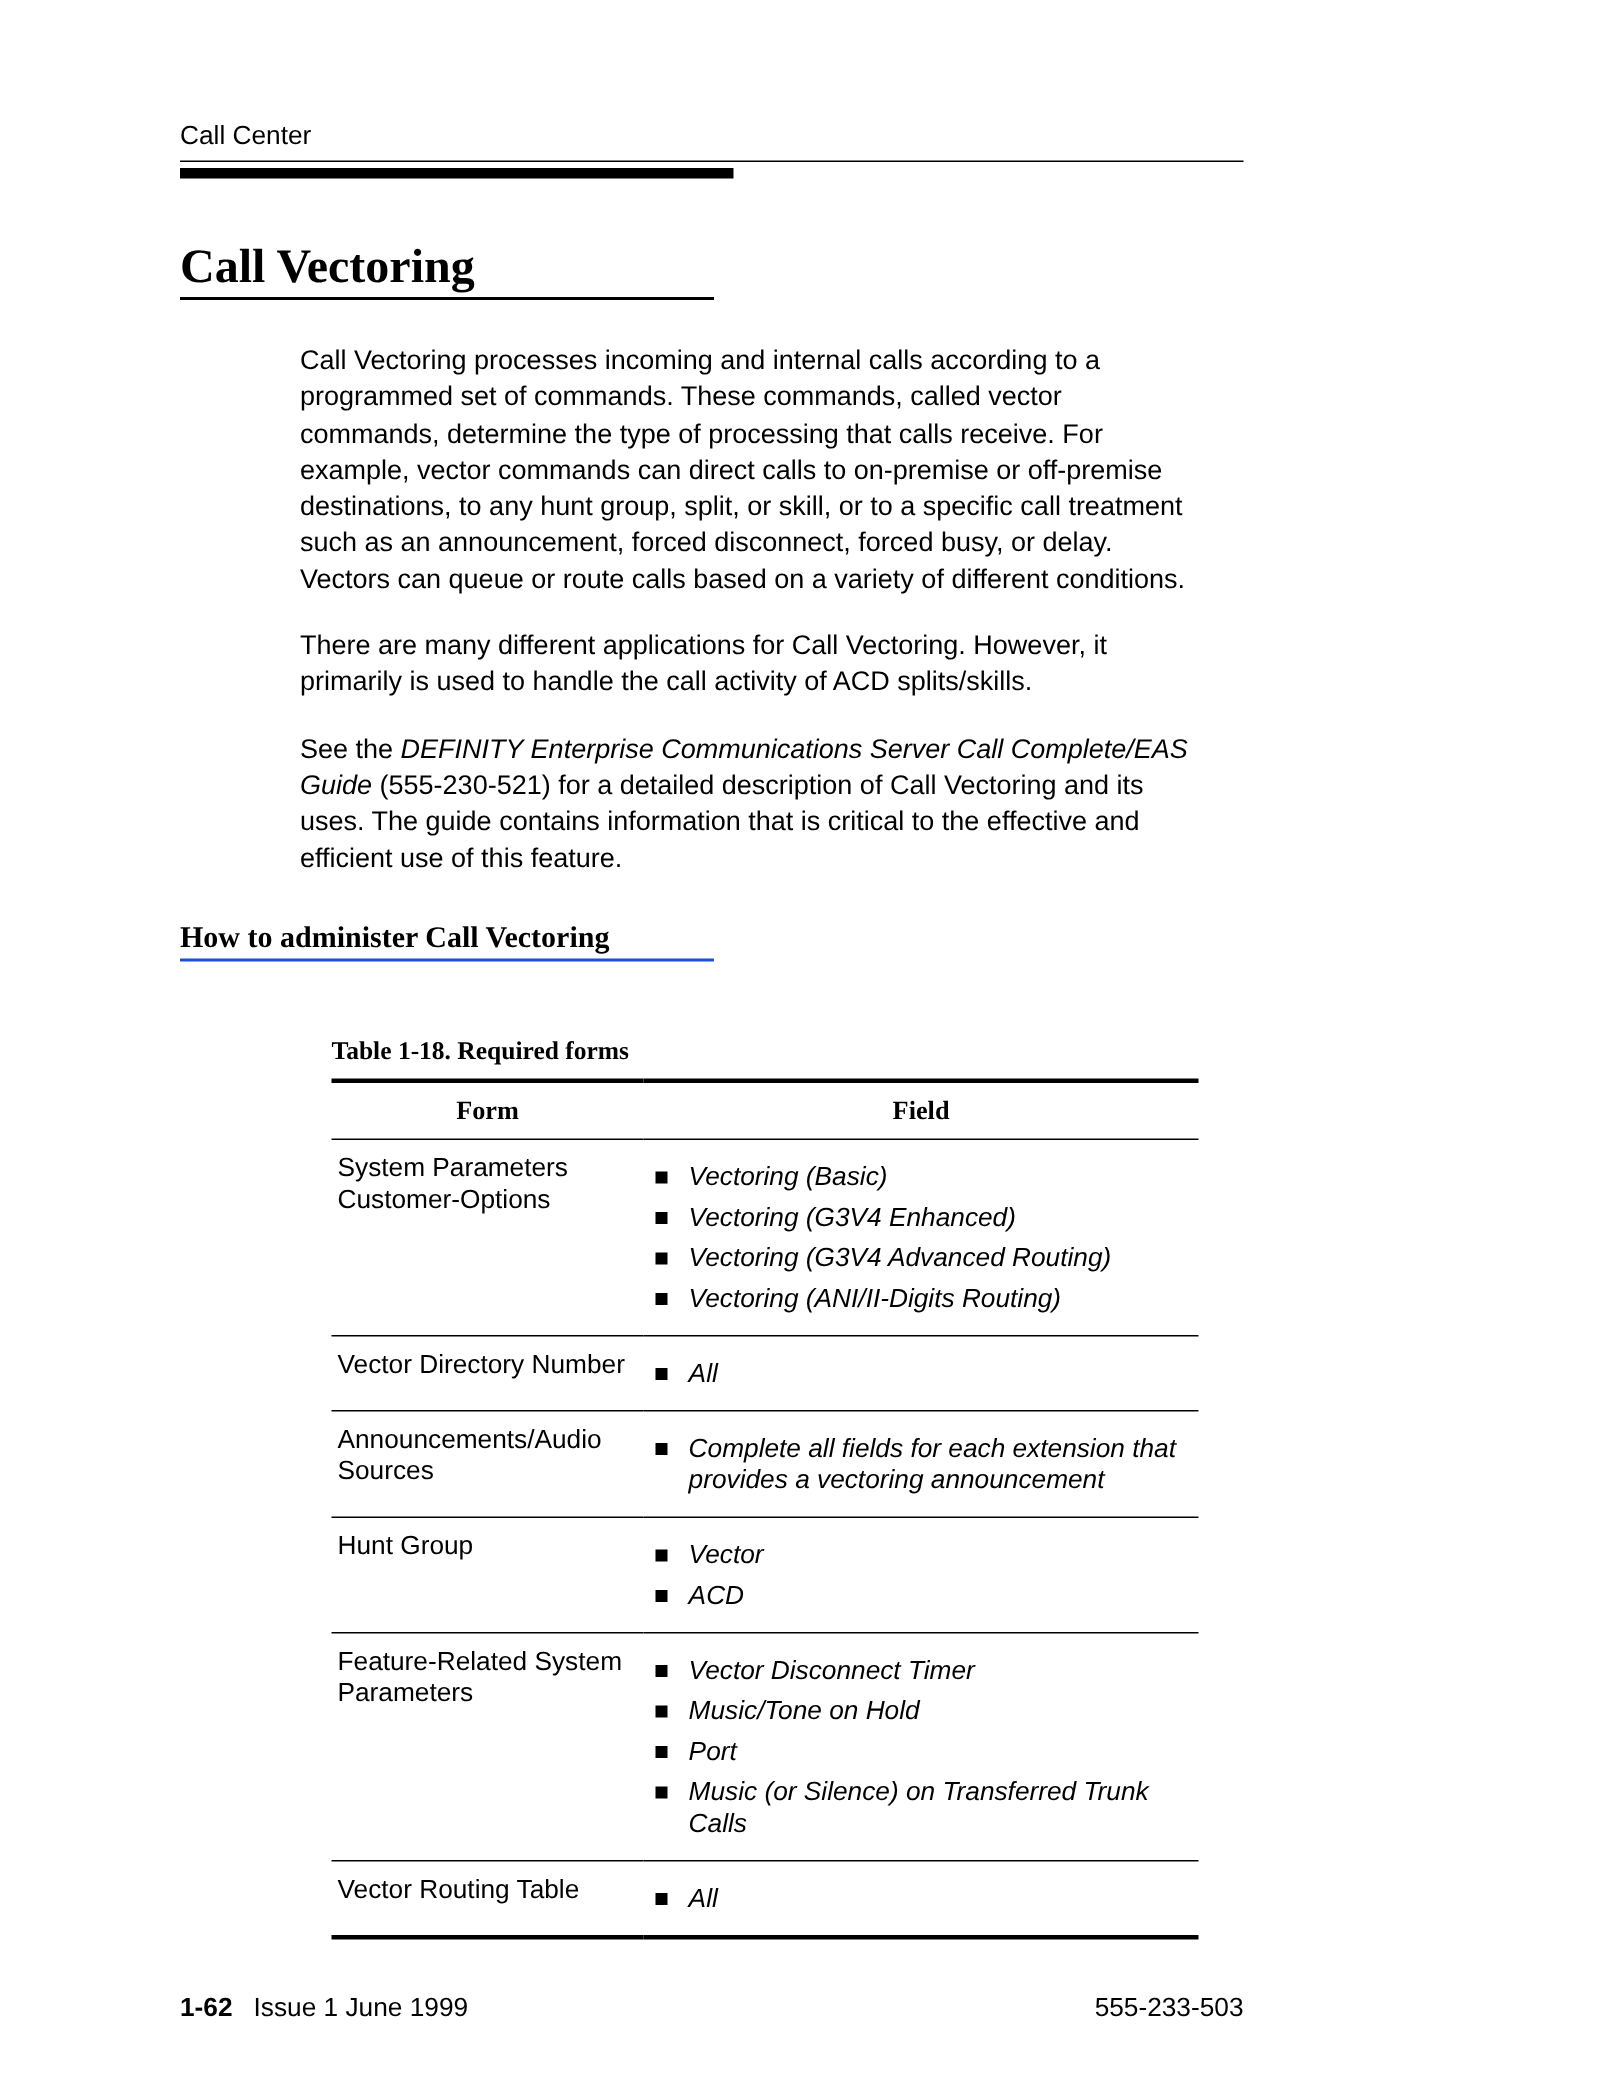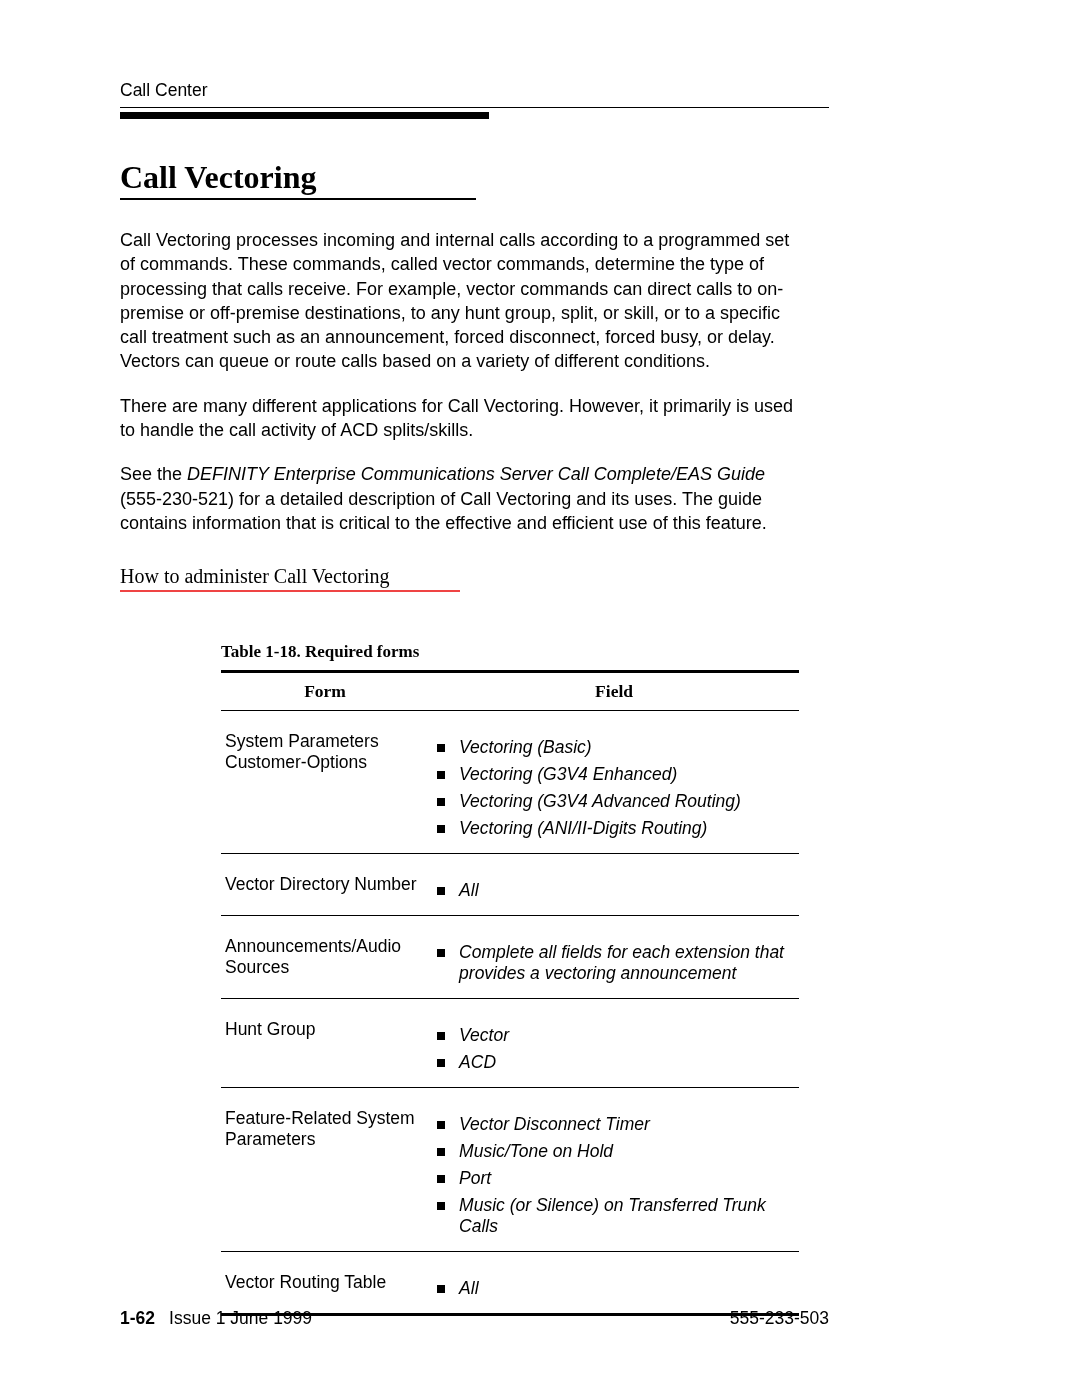--- a/index.html
+++ b/index.html
@@ -31,36 +31,37 @@
     font-family: "Times New Roman", Times, serif;
     font-weight: bold;
     font-size: 32px;
     border-bottom: 2px solid #000;
     display: inline-block;
     padding-right: 160px;
     padding-bottom: 2px;
     margin-bottom: 28px;
   }
   .body-block {
+    margin-left: 80px;
     margin-right: 30px;
   }
   .body-block p {
     font-size: 18px;
     line-height: 1.35;
     margin: 0 0 20px 0;
   }
   .ul-link {
     text-decoration: underline;
   }
   .italic { font-style: italic; }
   .subsection-title {
     font-family: "Times New Roman", Times, serif;
-    font-weight: normal;
+    font-weight: bold;
     font-size: 20px;
-    border-bottom: 2px solid #ef4444;
+    border-bottom: 2px solid #1d4ed8;
     display: inline-block;
     padding-right: 70px;
     padding-bottom: 2px;
     margin-top: 10px;
     margin-bottom: 50px;
   }
   .table-wrap {
     margin-left: 101px;
     margin-right: 30px;
   }
@@ -79,21 +80,21 @@
     font-family: "Times New Roman", Times, serif;
     font-weight: bold;
     text-align: center;
     border-top: 3px solid #000;
     border-bottom: 1px solid #000;
     padding: 8px 4px;
   }
   table.req thead th.form-col { width: 36%; }
   table.req tbody tr td {
     vertical-align: top;
-    padding: 20px 4px 8px 4px;
+    padding: 8px 4px 8px 4px;
     border-bottom: 1px solid #000;
   }
   table.req tbody tr:last-child td { border-bottom: 3px solid #000; }
   ul.sq {
     list-style: none;
     margin: 0;
     padding: 0;
   }
   ul.sq li {
     position: relative;
@@ -107,21 +108,21 @@
     left: 4px;
     top: 7px;
     width: 8px;
     height: 8px;
     background: #000;
   }
   .footer {
     position: absolute;
     left: 120px;
     right: 120px;
-    bottom: 68px;
+    bottom: 48px;
     font-size: 17.5px;
     display: flex;
     justify-content: space-between;
   }
   .footer .pn { font-weight: bold; margin-right: 14px; }
 </style>
 </head>
 <body>
 
 <div class="page">

